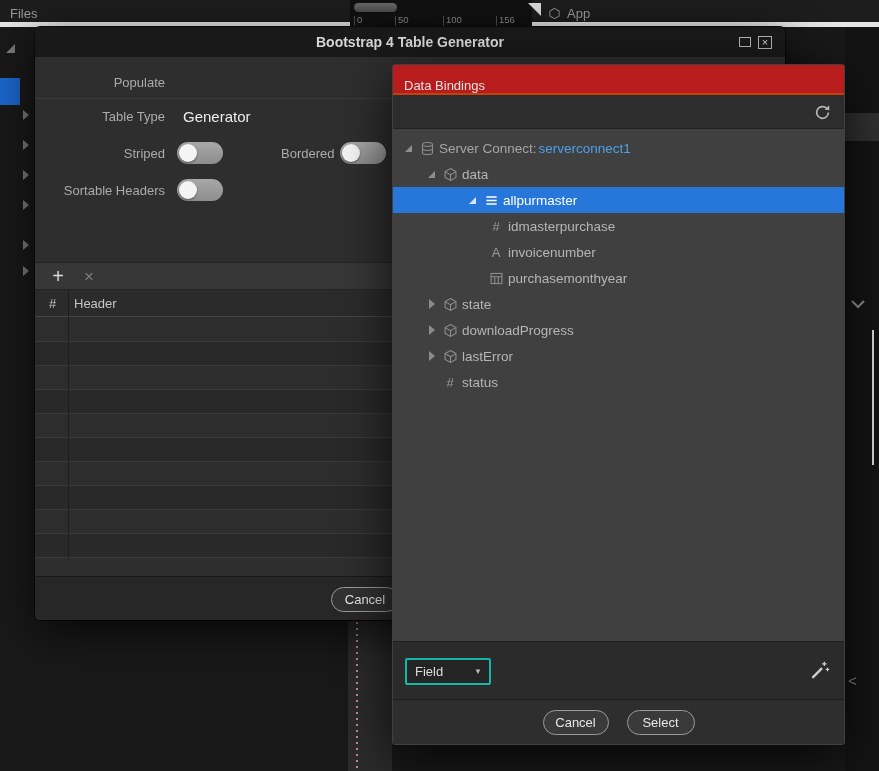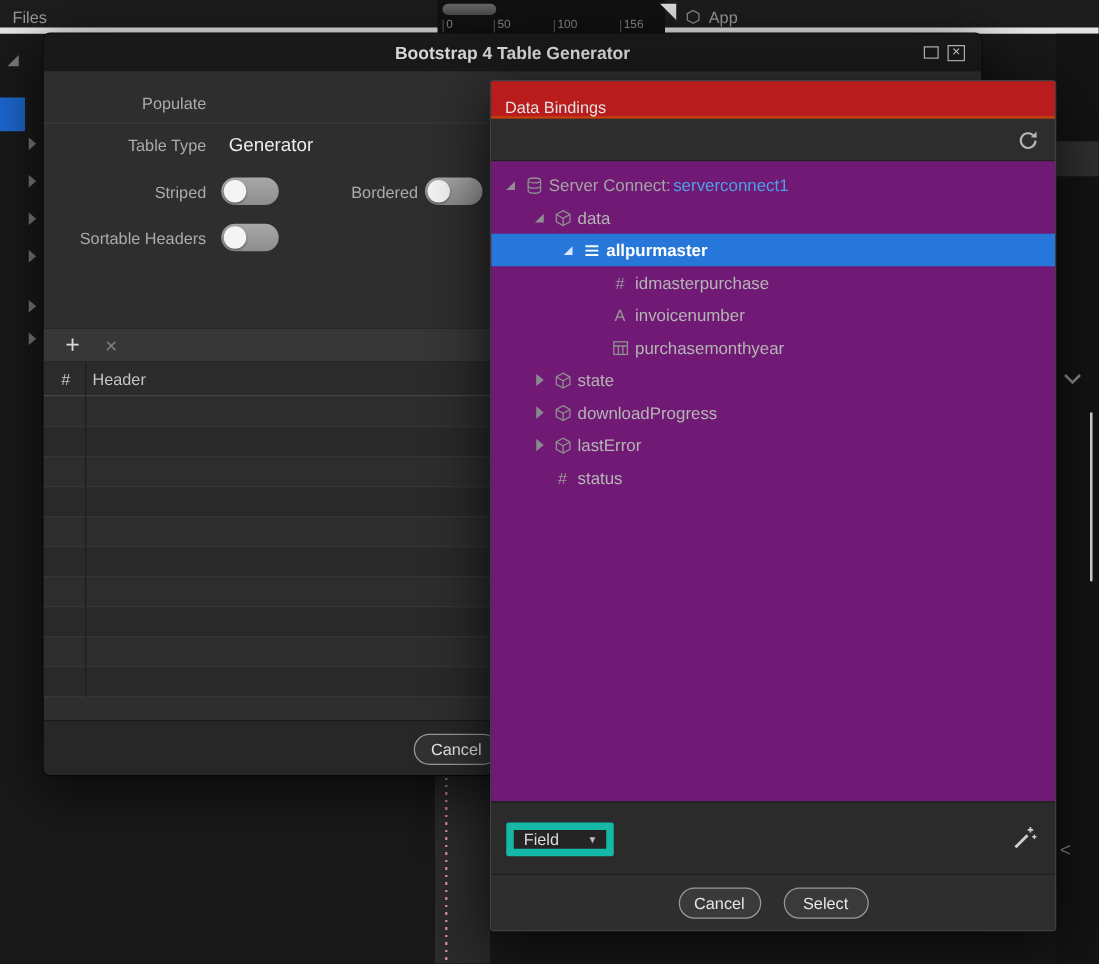--- a/index.html
+++ b/index.html
@@ -88,21 +88,21 @@
   .db-dialog { position:absolute; left:392px; top:64px; width:453px; height:681px; background:#2b2b2b;
                border:1px solid #404040; border-radius:3px;
                box-shadow:0 14px 50px rgba(0,0,0,.75); z-index:10; }
   .db-header { position:absolute; left:0; right:0; top:0; height:30px; background:#b91c1c;
                border-bottom:2px solid #c2410c; display:flex; align-items:flex-end; }
   .db-title { margin-left:11px; color:#e2e2e2; font-size:13px; }
   .db-toolbar { position:absolute; left:0; right:0; top:30px; height:34px; background:#2d2d2d;
                 border-bottom:1px solid #202020; }
   .db-refresh { position:absolute; right:12px; top:8px; width:19px; height:19px; color:#b5b5b5; }
 
-  .db-tree { position:absolute; left:0; right:0; top:64px; height:512px; background:#701a75;
+  .db-tree { position:absolute; left:0; right:0; top:64px; height:512px; background:#404040;
              padding-top:6px; overflow:hidden; }
   .tree-row { height:26px; display:flex; align-items:center; color:#b5b5b5; font-size:13.5px; }
   .tree-row.selected { background:#2677d9; color:#fff; }
   .expander { width:16px; height:16px; flex:0 0 16px; position:relative; display:inline-block; }
   .expander.open::before { content:""; position:absolute; left:4px; top:5px;
                            border-left:7px solid transparent; border-bottom:7px solid #8f8f8f; }
   .expander.closed::before { content:""; position:absolute; left:5px; top:3px;
                              border-top:5px solid transparent; border-bottom:5px solid transparent;
                              border-left:6px solid #8a8a8a; }
   .selected .expander.open::before { border-bottom-color:#d8e6ff; }
@@ -112,21 +112,21 @@
   .node-icon.glyph { font-size:13px; color:#999; }
   .selected .node-icon, .selected .node-icon.glyph { color:#fff; }
   .node-prefix { margin-left:2px; color:#a5a5a5; }
   .node-label { margin-left:2px; }
   .node-label.accent { color:#4da0e8; }
   .selected .node-label { color:#fff; }
 
   .db-controls { position:absolute; left:0; right:0; top:576px; height:60px; background:#2b2b2b;
                  border-top:1px solid #1e1e1e; }
   .db-select { position:absolute; left:12px; top:16px; width:86px; height:27px; background:#242424;
-               border:6px solid #14b8a6; border-radius:2px; display:flex; align-items:center;
+               border:2px solid #14b8a6; border-radius:2px; display:flex; align-items:center;
                color:#dcdcdc; font-size:13px; }
   .db-select .sel-label { margin-left:8px; flex:1; }
   .db-select .caret { font-size:8px; color:#bbb; margin-right:7px; }
   .db-expression { position:absolute; left:112px; top:16px; height:27px; line-height:27px;
                    color:#ececec; font-size:15px; }
   .db-wand { position:absolute; right:14px; top:18px; width:21px; height:21px; color:#cfcfcf; }
 
   .db-footer { position:absolute; left:0; right:0; bottom:0; height:45px; background:#2e2e2e;
                border-top:1px solid #1e1e1e; border-radius:0 0 3px 3px;
                display:flex; align-items:center; justify-content:center; gap:18px; }
@@ -281,21 +281,21 @@
         <div class="tree-row" style="padding-left: 31px;">
           <span class="expander open"></span>
           <span class="node-icon">
             <svg viewBox="0 0 16 16" fill="none" stroke="currentColor" stroke-width="1.1">
               <path d="M8 1.6 13.8 4.9v6.2L8 14.4 2.2 11.1V4.9z"></path>
               <path d="M2.2 4.9 8 8.2l5.8-3.3M8 8.2v6.2"></path>
             </svg>
           </span>
           <span class="node-label">data</span>
         </div>
-        <div class="tree-row selected" style="padding-left: 54px; font-weight: bold;">
+        <div class="tree-row selected" style="padding-left: 72px;">
           <span class="expander open"></span>
           <span class="node-icon">
             <svg viewBox="0 0 16 16" fill="none" stroke="currentColor" stroke-width="1.7">
               <path d="M2.5 4.2h11M2.5 8h11M2.5 11.8h11"></path>
             </svg>
           </span>
           <span class="node-label">allpurmaster</span>
         </div>
         <div class="tree-row" style="padding-left: 77px;">
           <span class="expander"></span>

